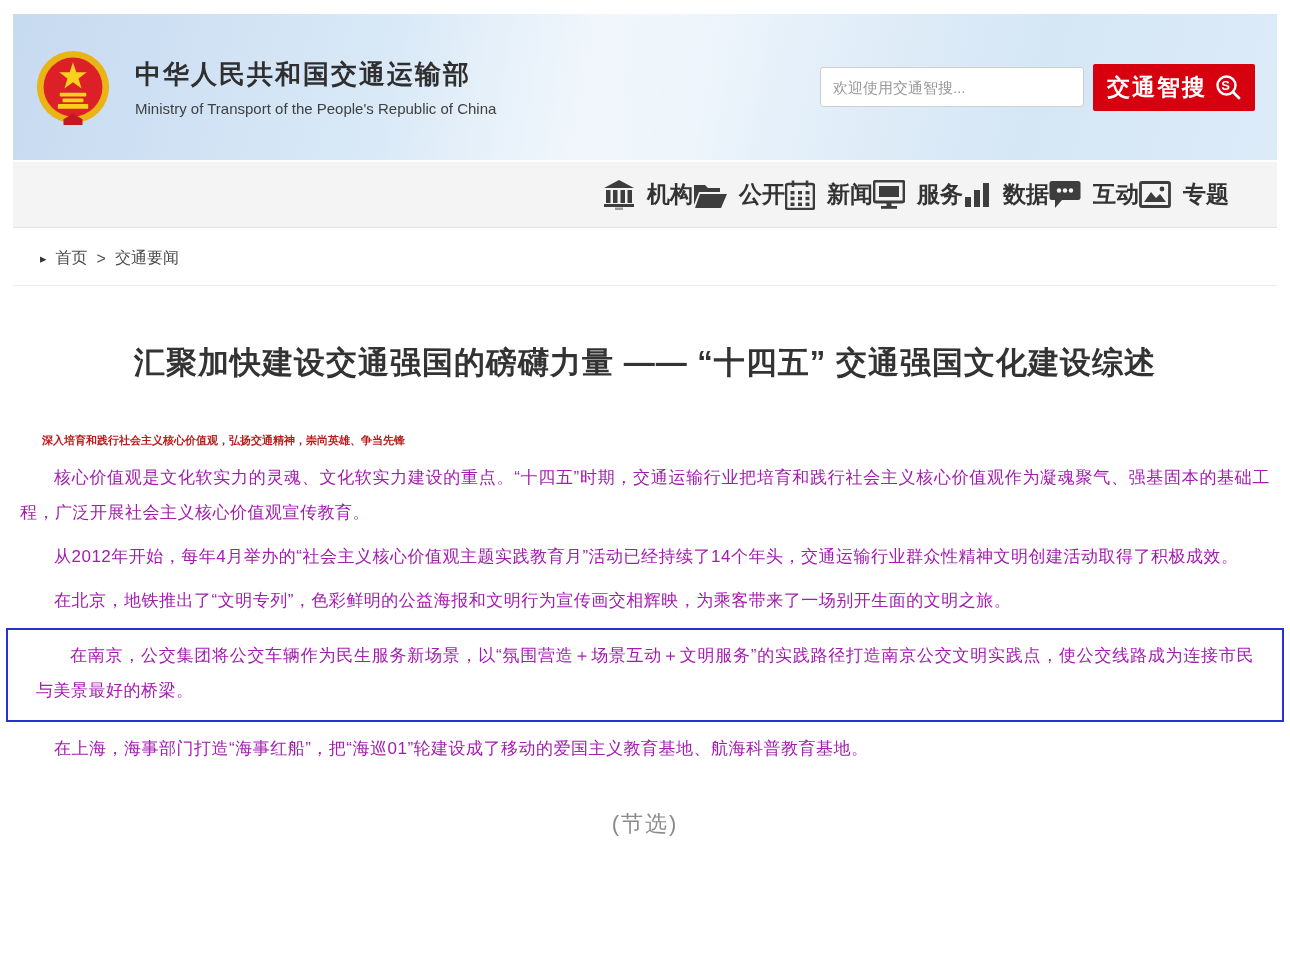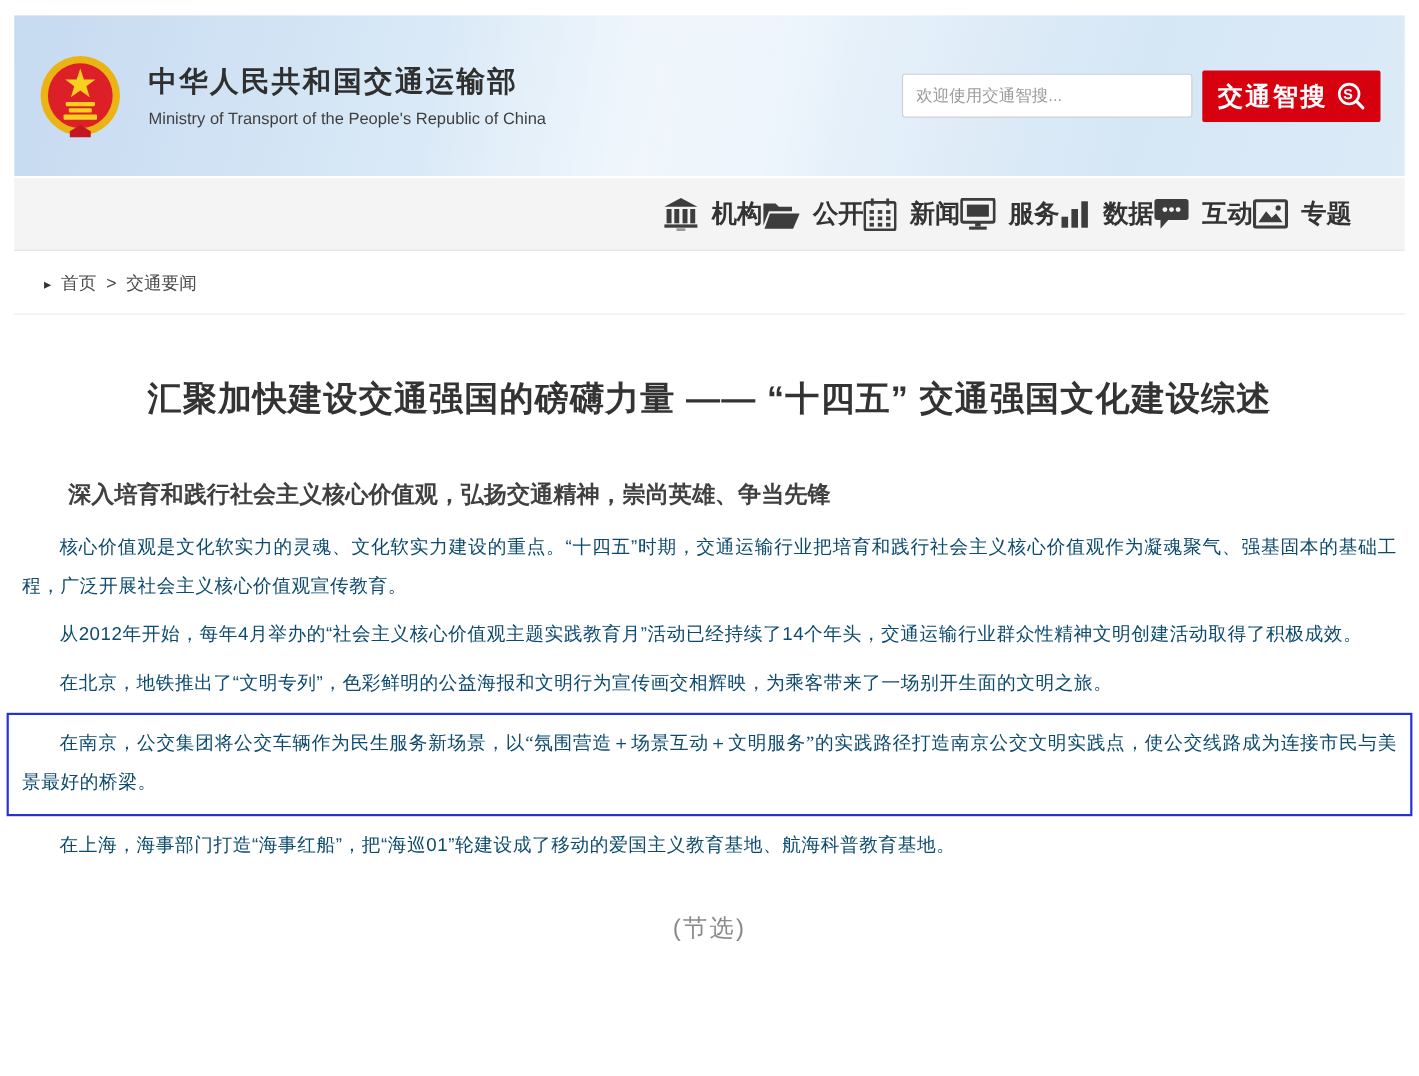--- a/index.html
+++ b/index.html
@@ -68,35 +68,35 @@
 
   
   .article { padding: 0 12px; }
   .article-title {
     text-align: center;
     font-size: 31px; font-weight: 600; color: #333;
     margin: 56px 0 45px 0;
     letter-spacing: 1px;
   }
   .lead {
-    font-weight: bold; font-size: 21px; color: #404040;
+    font-weight: bold; font-size: 11px; color: #b91c1c;
     text-indent: 2em; margin: 0 8px 10px 8px; line-height: 2;
   }
   .para {
-    font-size: 17px; color: #0c4a6e; line-height: 2.05;
+    font-size: 17px; color: #a21caf; line-height: 2.05;
     text-indent: 2em; text-align: justify;
     margin: 9px 8px; letter-spacing: 0.5px;
   }
   .highlight-box {
     border: 2px solid #2531d2;
     margin: 10px -6px;
     padding: 4px 12px 6px 12px;
     background: #fff;
   }
-  .highlight-box .para { margin: 5px 0; font-family: Liberation Serif, serif; }
+  .highlight-box .para { margin: 5px 16px; }
   .footnote {
     text-align: center; color: #8a8a8a; font-size: 22px;
     margin: 42px 0 26px 0; letter-spacing: 2px;
   }
 </style>
 </head>
 <body>
 
 <div class="page">
 

